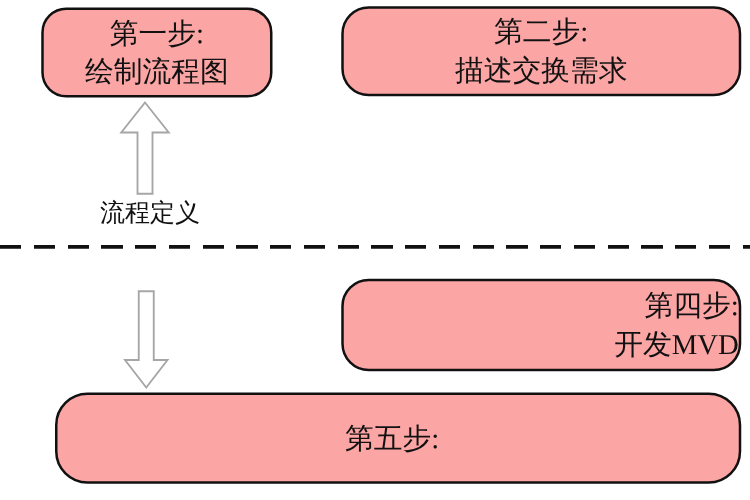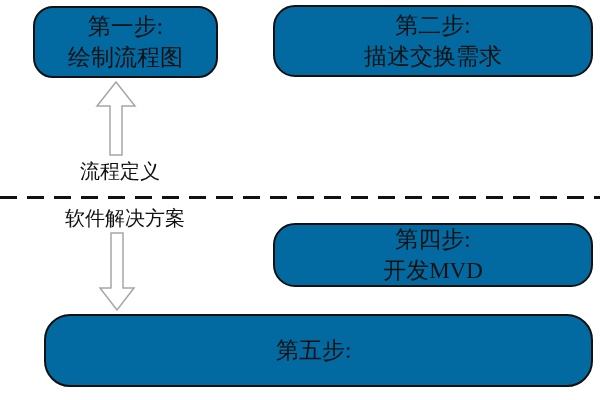--- a/index.html
+++ b/index.html
@@ -8,37 +8,37 @@
     width:600px;height:400px;
     background:#ffffff;
     font-family:"Liberation Serif","DejaVu Serif",serif;
     color:#111111;
     overflow:hidden;
   }
   .box{
     position:absolute;
     border:2.5px solid #111111;
     border-radius:22px;
-    background:#0369a1;
+    background:#fca5a5;
     display:flex;
     flex-direction:column;
     justify-content:center;
     align-items:center;
     text-align:center;
     box-sizing:border-box;
   }
   .box .bl{
     font-size:23px;
     line-height:31px;
     white-space:nowrap;
   }
   .box1{left:33px;top:6px;width:185px;height:72px;border-radius:20px;}
   .box2{left:273px;top:5px;width:320px;height:72px;}
   .box3{left:273px;top:101px;width:320px;height:76px;}
-  .box4{left:273px;top:223px;width:320px;height:64px;}
+  .box4{left:273px;top:223px;width:320px;height:74px;align-items:flex-end;}
   .box5{left:44px;top:314px;width:549px;height:73px;border-radius:26px;align-items:flex-start;padding-left:230px;text-align:left;}
   .label{
     position:absolute;
     font-size:20px;
     line-height:25px;
     text-align:center;
     white-space:nowrap;
   }
   .label-top{left:40px;top:159px;width:160px;}
   .label-bottom{left:25px;top:206px;width:200px;}
@@ -69,21 +69,20 @@
 
 
   <svg class="arrow arrow-up" width="44" height="77" viewBox="0 0 44 77">
     <polygon points="22,2 41,26 28,26 28,75 16,75 16,26 3,26" fill="#ffffff" stroke="#a6a6a6" stroke-width="1.5" stroke-linejoin="miter"></polygon>
   </svg>
 
   <div class="label label-top">流程定义</div>
 
   <div class="dashed"></div>
 
-  <div class="label label-bottom">软件解决方案</div>
 
   <svg class="arrow arrow-down" width="40" height="81" viewBox="0 0 40 81">
     <polygon points="13,2 25,2 25,57 36,57 19,79 2,57 13,57" fill="#ffffff" stroke="#a6a6a6" stroke-width="1.5" stroke-linejoin="miter"></polygon>
   </svg>
 
   <div class="box box4">
     <div class="bl">第四步:</div>
     <div class="bl">开发MVD</div>
   </div>
 

